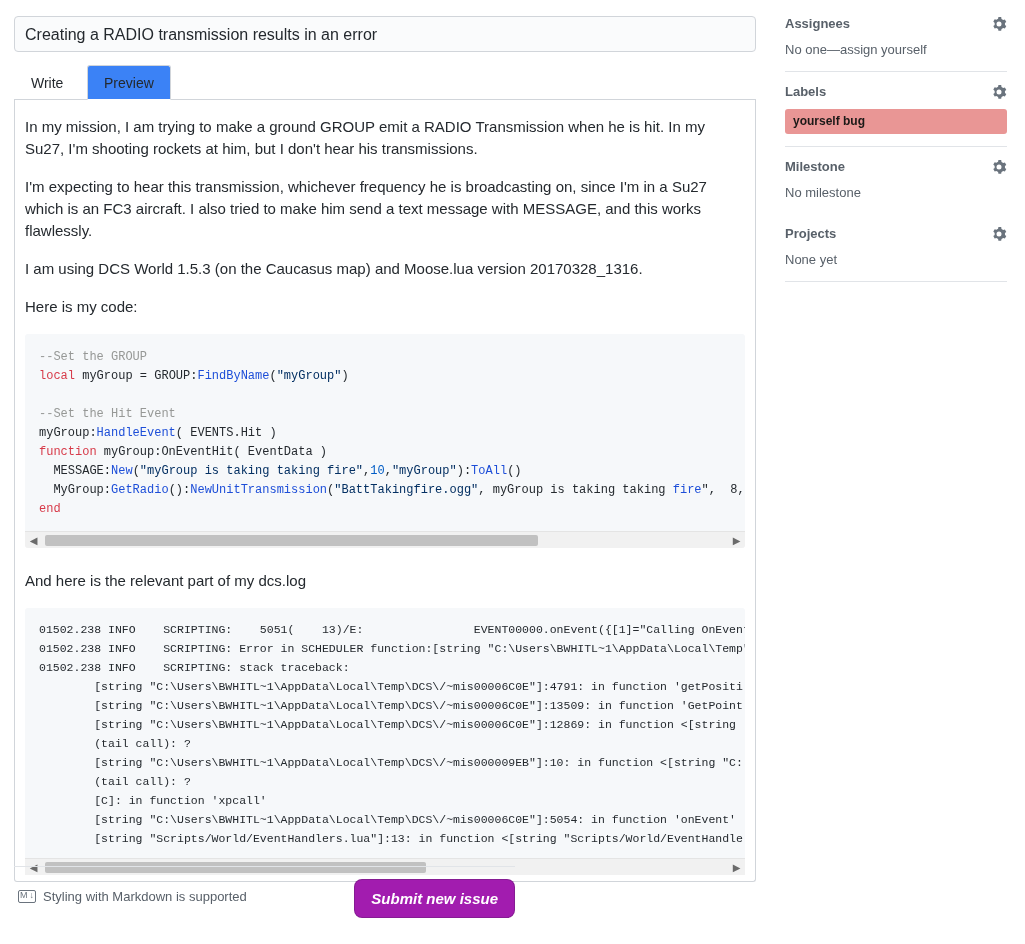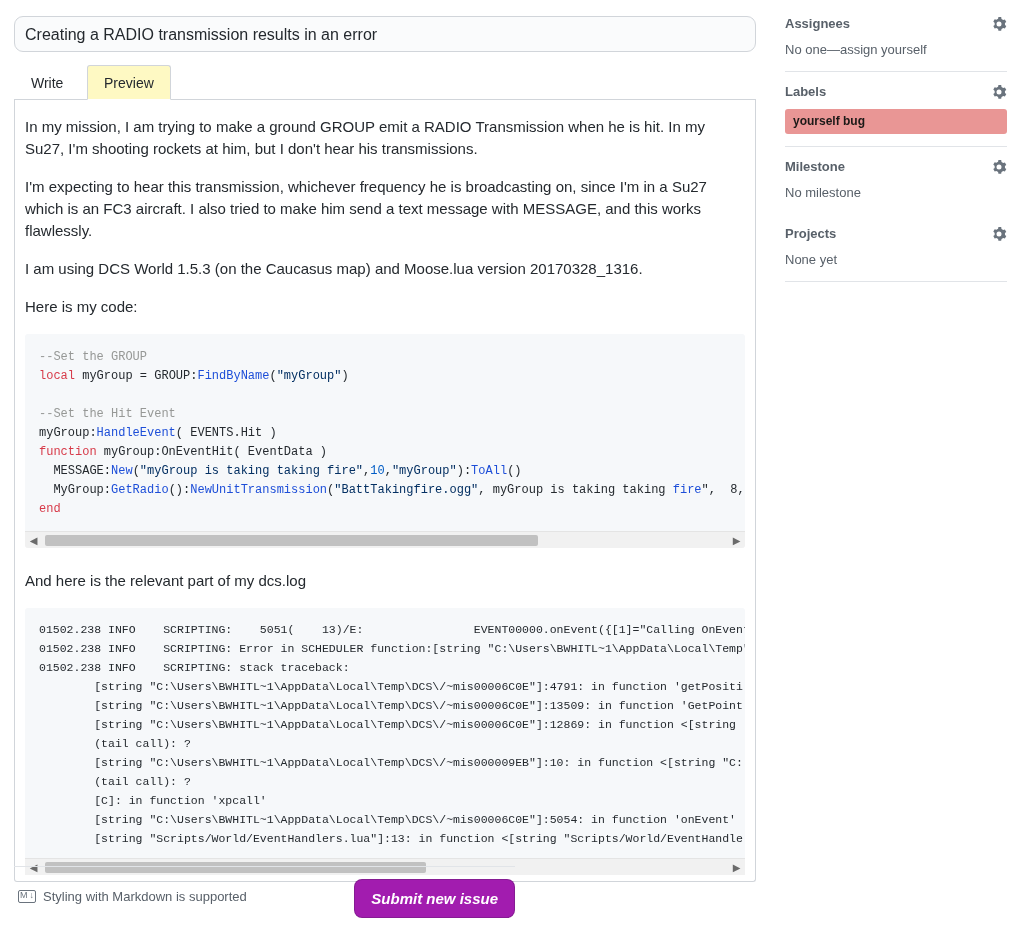--- a/index.html
+++ b/index.html
@@ -25,21 +25,21 @@
     width: 770px;
     height: 944px;
   }
   .title-box {
     position: absolute;
     left: 14px;
     top: 16px;
     width: 742px;
     height: 36px;
     border: 1px solid #d1d5da;
-    border-radius: 9px;
+    border-radius: 4px;
     background: #fafbfc;
     padding: 7px 10px;
     font-size: 16px;
     color: #24292e;
     line-height: 21px;
     overflow: hidden;
     white-space: nowrap;
   }
   .tabs {
     position: absolute;
@@ -58,21 +58,21 @@
     line-height: 19px;
     color: #24292e;
     background: transparent;
     border: 1px solid transparent;
     border-radius: 3px 3px 0 0;
     cursor: pointer;
   }
   .tab.write { left: 0; }
   .tab.preview {
     left: 73px;
-    background: #fef9c3;
+    background: #3b82f6;
     border-color: #d1d5da;
     border-bottom-color: #fff;
   }
   .body-area {
     position: absolute;
     left: 14px;
     top: 100px;
     width: 742px;
     bottom: 62px;
     border: 1px solid #d1d5da;

